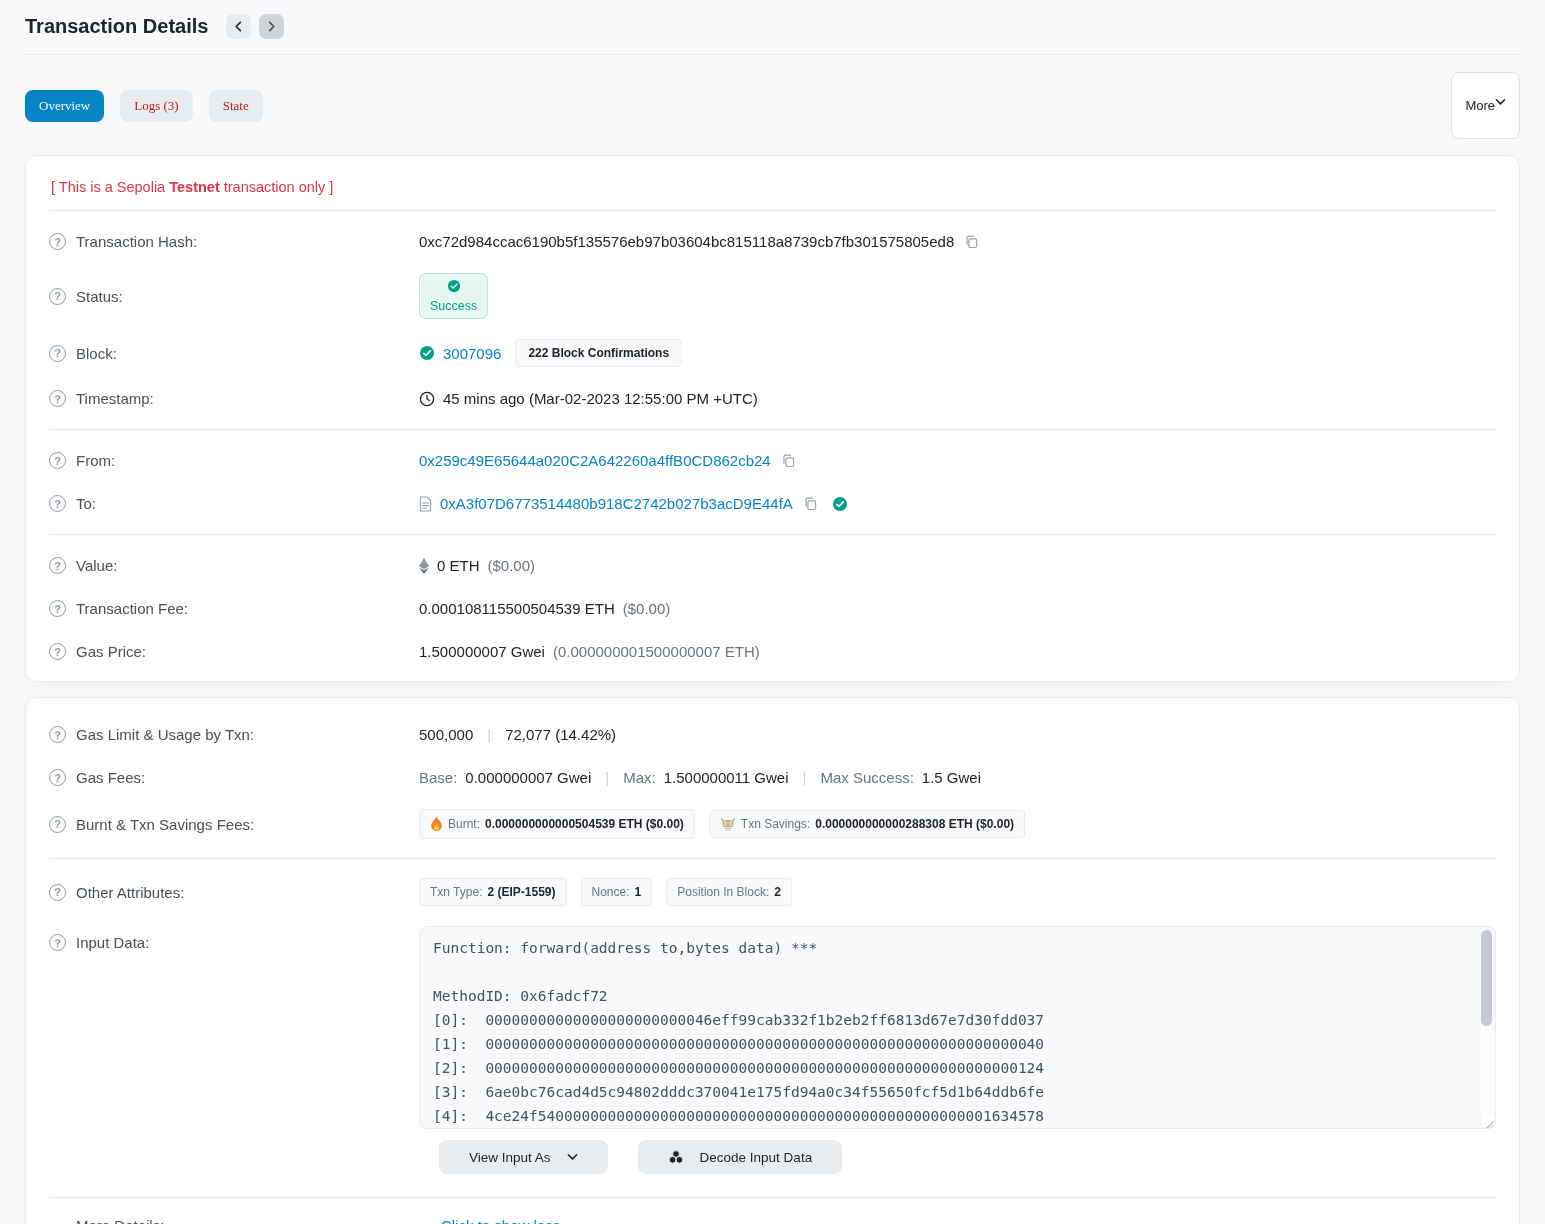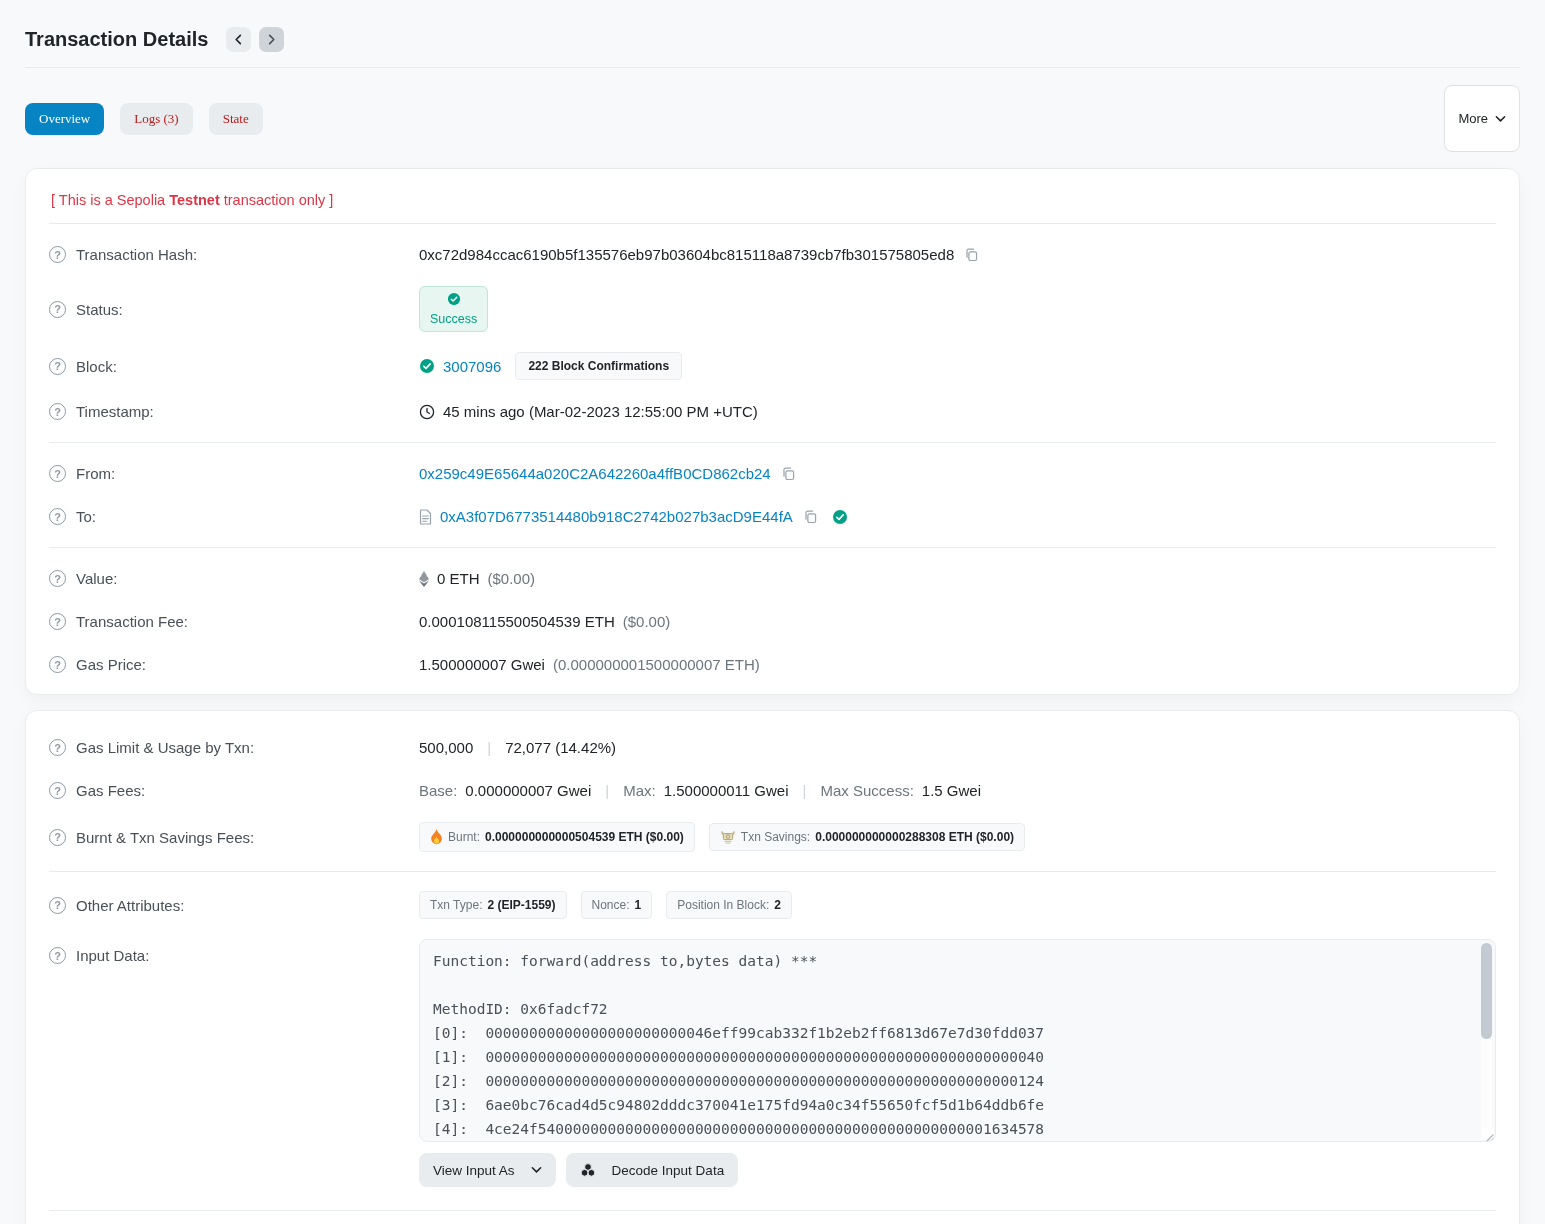--- a/index.html
+++ b/index.html
@@ -7,32 +7,32 @@
   body {
     width:1545px; height:1224px;
     background:#f8f9fa;
     font-family:"Liberation Sans", sans-serif;
     font-size:15px; color:#212529;
     -webkit-font-smoothing:antialiased;
   }
   .page { padding:0 25px; }
 
   
-  .hdr { display:flex; align-items:center; gap:8px; padding:27px 0 15px; border-bottom:1px solid #e9ecef; }
+  .hdr { display:flex; align-items:center; gap:8px; padding:14px 0 15px; border-bottom:1px solid #e9ecef; }
   .hdr h1 { margin:0 10px 0 0; font-size:20px; font-weight:700; color:#212529; }
   .navbtn { width:25px; height:25px; border:none; border-radius:7px; display:flex; align-items:center; justify-content:center; cursor:pointer; padding:0; }
   .navbtn.prev { background:#e9ecef; }
   .navbtn.next { background:#ced4da; }
 
   
   .tabsrow { display:flex; align-items:center; justify-content:space-between; padding:17px 0 16px; }
   .tabs { display:flex; gap:16px;font-family:Liberation Serif, serif; }
   .tab { border:none; cursor:pointer; padding:8px 14px; border-radius:8px; font-size:13px; font-weight:500; background:#e9ecef; color:#b91c1c; font-family:inherit; }
   .tab.active { background:#0784c3; color:#fff; }
-  .morebtn { display:flex; align-items:center; gap:7px; background:#fff; border:1px solid #dee2e6; border-radius:8px; padding:25px 13px; font-size:13px; color:#212529; cursor:pointer; font-family:inherit; }
+  .morebtn { display:flex; background:#fff; border:1px solid #dee2e6; border-radius:8px; padding:25px 13px; font-size:13px; color:#212529; cursor:pointer; font-family:inherit; }
 
   
   .card { background:#fff; border:1px solid #e9ecef; border-radius:12px; padding:6px 23px; box-shadow:0 6px 18px rgba(33,37,41,.035); margin-bottom:15px; }
 
   .notice { padding:17px 2px 15px; border-bottom:1px solid #e9ecef; color:#dc3545; font-size:14.5px; }
   .notice b { font-weight:700; }
 
   .row { display:flex; align-items:center; padding:10px 0; min-height:43px; }
   .row.top { align-items:flex-start; }
   .lbl { flex:0 0 370px; display:flex; align-items:center; gap:10px; color:#495057; }
@@ -56,21 +56,21 @@
   .divider { border-top:1px solid #e9ecef; margin:9px 0; }
 
   
   .inputwrap { flex:1; }
   .inputbox { position:relative; background:#f8f9fa; border:1px solid #e9ecef; border-radius:8px; height:203px; overflow:hidden; }
   .inputbox pre { margin:0; padding:9px 28px 9px 13px; font-family:"DejaVu Sans Mono", monospace; font-size:14.5px; line-height:24px; color:#495057; white-space:pre; }
   .sbar { position:absolute; top:3px; right:3px; bottom:3px; width:11px; border-radius:6px; background:#fdfdfe; }
   .sthumb { position:absolute; top:0; right:0; width:11px; height:96px; border-radius:6px; background:#c3cad1; cursor:grab; }
   .resize { position:absolute; right:1px; bottom:1px; width:12px; height:12px; cursor:nwse-resize; background:#fff; border-radius:0 0 6px 0; }
   .inputbtns { display:flex; gap:10px; margin-top:11px; }
-  .softbtn { display:inline-flex; align-items:center; gap:16px; background:#e9ecef; border:none; border-radius:8px; padding:9px 14px; font-size:13.5px; color:#212529; cursor:pointer; font-family:inherit; }
+  .softbtn { display:inline-flex; align-items:center; gap:16px; background:#e9ecef; border:none; border-radius:8px; padding:9px 30px; font-size:13.5px; color:#212529; cursor:pointer; font-family:inherit;margin-left:20px; }
 
   .showless { display:inline-flex; align-items:center; gap:7px; color:#0784c3; text-decoration:none; cursor:pointer; }
 </style>
 </head>
 <body>
 
 <div class="page">
 
   <div class="hdr">
     <h1>Transaction Details</h1>

